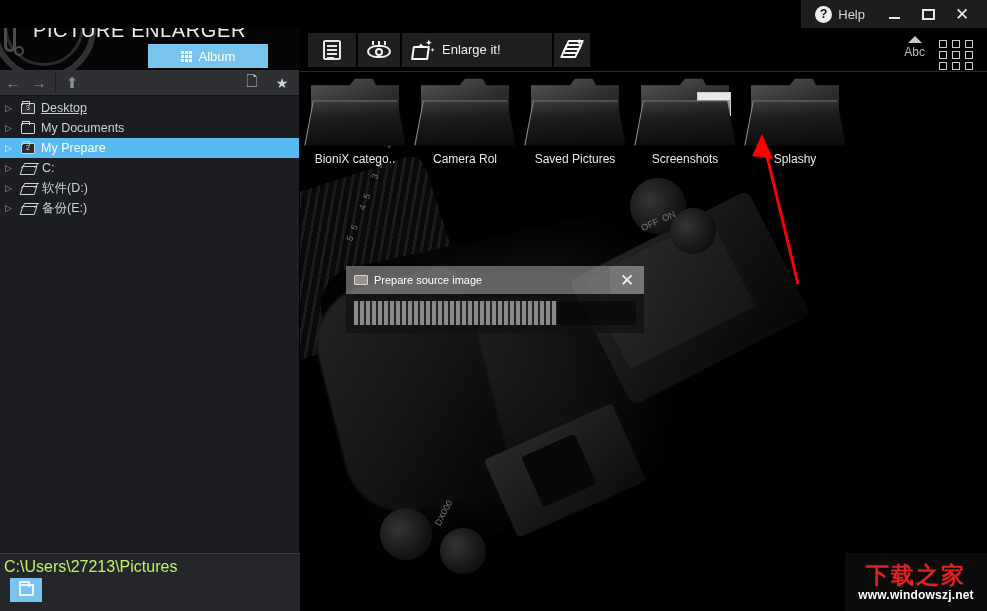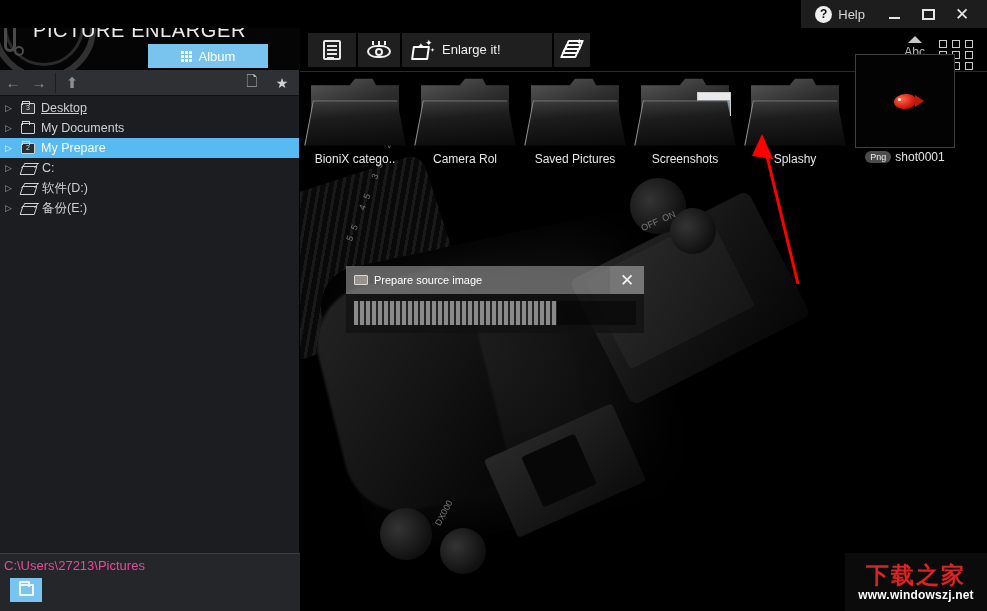--- a/index.html
+++ b/index.html
@@ -118,21 +118,21 @@
   }
   .ico-drive:after {
     content: ""; position: absolute; left: 2px; top: 0px; width: 12px; height: 4px;
     border: 1px solid #cfd3d6; border-bottom: none; transform: skewX(-38deg);
   }
   .tree-label.underline { text-decoration: underline; }
   .pathbar {
     position: absolute; left: 0; bottom: 0; width: 300px; height: 58px;
     background: #242629; border-top: 1px solid #3a3d41;
   }
-  .pathtext { position: absolute; left: 4px; top: 4px; font-size: 13px; color: #ec4899; }
+  .pathtext { position: absolute; left: 4px; top: 4px; font-size: 16px; color: #bef264; }
   .pathbtn {
     position: absolute; left: 10px; top: 24px; width: 32px; height: 24px;
     background: #79c3ef; display: flex; align-items: center; justify-content: center; cursor: pointer;
   }
   .pathbtn .fi { width: 15px; height: 12px; border: 2px solid #eaf6ff; border-radius: 1px; position: relative; }
   .pathbtn .fi:before {
     content: ""; position: absolute; left: -2px; top: -5px; width: 7px; height: 4px;
     border: 2px solid #eaf6ff; border-bottom: none; border-radius: 1px 1px 0 0;
   }
 
@@ -450,30 +450,20 @@
       </div>
 
       <div class="thumb" style="left:440px;top:-2px;">
         <div class="folder">
             <div class="fback"></div>
             <div class="ffront"></div>
           </div>
         <div class="tlabel">Splashy</div>
       </div>
 
-      <div class="thumb" style="left:550px;top:-18px;">
-        <div class="imgbox">
-          <span class="fish">
-              <span class="eye"></span>
-            </span>
-        </div>
-        <div class="tlabel">
-          <span class="badge">Png</span><span>shot0001</span>
-        </div>
-      </div>
 
     </div>
 
     <svg class="arrow" viewBox="0 0 687 583">
       <line x1="198" y1="228" x2="165" y2="92" stroke="#ff0000" stroke-width="3"></line>
       <polygon points="162,78 173,103 152,100" fill="#ff0000"></polygon>
     </svg>
   </div>
 
   <div class="dialog">

